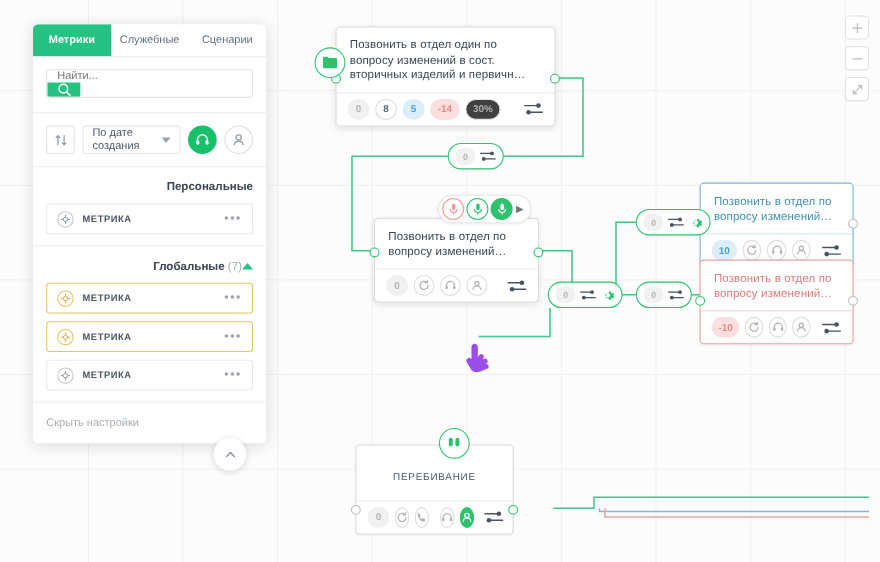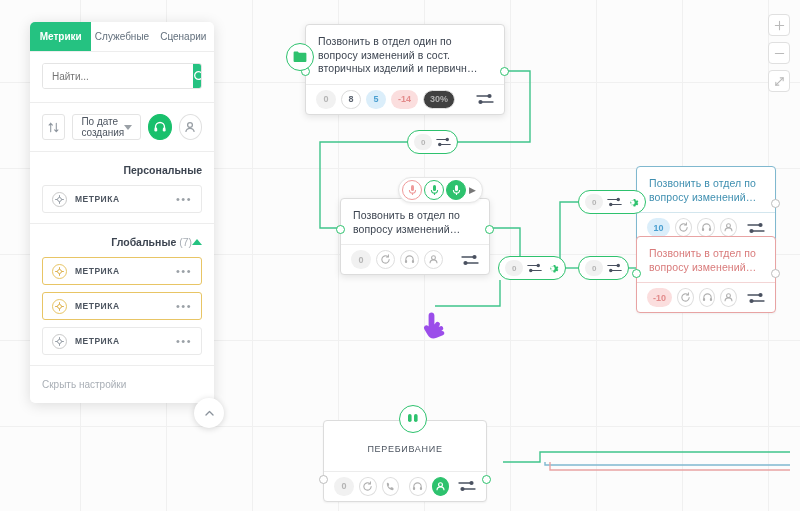--- a/index.html
+++ b/index.html
@@ -117,33 +117,33 @@
     width: 22px; height: 22px; border: 1px solid #e0e0e0; border-radius: 4px;
     background: #fff; display: flex; align-items: center; justify-content: center;
     color: #b9b9b9;
   }
 
   
   .cursor { position: absolute; z-index: 30; }
 
   
   .panel {
-    position: absolute; left: 30px; top: 22px; width: 184px;
+    position: absolute; left: 30px; top: 22px; width: 212px;
     background: #fff; border-radius: 5px;
     box-shadow: 0 2px 14px rgba(0,0,0,.13);
     z-index: 40; overflow: hidden;
   }
   .tabs { display: flex; border-bottom: 1px solid #ededed; }
   .tab {
     flex: 1; text-align: center; font-size: 10px; color: #63707d;
     padding: 9px 2px; white-space: nowrap;
   }
   .tab.active { background: #25c281; color: #fff; font-weight: 600; }
   .search-wrap { padding: 11px 12px 13px 12px; border-bottom: 1px solid #ededed; }
-  .search-box { display: flex; height: 26px; border: 1px solid #e4e4e4; border-radius: 3px; overflow: hidden; }
+  .search-box { display: flex; height: 26px; border: 1px solid #e4e4e4; border-radius: 3px; overflow: hidden; flex-direction: column; }
   .search-box input {
     flex: 1; border: 0; outline: none; padding: 0 9px;
     font-size: 10px; color: #9aa0a6; font-family: "Liberation Sans", sans-serif;
   }
   .search-btn { width: 30px; background: #25c281; display: flex; align-items: center; justify-content: center; color: #fff; }
   .sortrow { display: flex; align-items: center; gap: 7px; padding: 11px 12px; border-bottom: 1px solid #ededed; }
   .sort-ico {
     width: 26px; height: 26px; border: 1px solid #e4e4e4; border-radius: 3px;
     display: flex; align-items: center; justify-content: center; color: #8b939c; font-size: 11px;
   }
@@ -453,21 +453,21 @@
     <div class="port green" style="left:-5px; top:32px;"></div>
     <div class="port" style="right:-5px; top:32px;"></div>
   </div>
 
   <div class="cursor" style="left:421px; top:310px;">
     <svg width="28" height="36" viewBox="0 0 28 36">
       <path fill="#9b4dea" d="M10.5 2.5c1.6 0 2.9 1.3 2.9 2.9v9.2l1.3-1.9a2.4 2.4 0 0 1 4 2.6l-1 1.6 1.1-.5a2.3 2.3 0 0 1 2.3 4l-1 .6.9-.1a2.2 2.2 0 0 1 .8 4.3l-6.2 2.6c-3.9 1.6-7.3.4-9-3L3.2 19a2.5 2.5 0 0 1 4-2.9l.4.5V5.4c0-1.6 1.3-2.9 2.9-2.9z"></path>
     </svg>
   </div>
 
-  <div class="node" style="left:323px; top:420px; width:164px;">
+  <div class="node" style="left:323px; top:404px; width:144px;">
     <div class="node-badge-icon" style="left:75px; top:-16px;">
       <svg width="16" height="14" viewBox="0 0 16 14">
         <rect x="3" y="2" width="3.6" height="8" rx="1.8" fill="currentColor"></rect>
         <rect x="9" y="2" width="3.6" height="8" rx="1.8" fill="currentColor"></rect>
       </svg>
     </div>
     <div class="node-title" style="text-align:center; padding:22px 10px 14px; font-size:9px; letter-spacing:.7px; color:#4d5560;">ПЕРЕБИВАНИЕ</div>
     <div class="node-foot">
       <span class="badge">0</span>
       <span class="ic">

